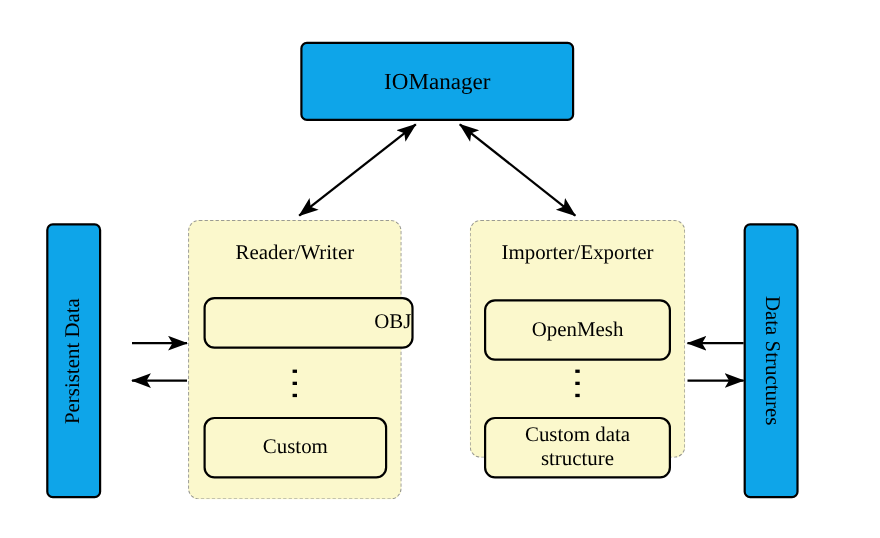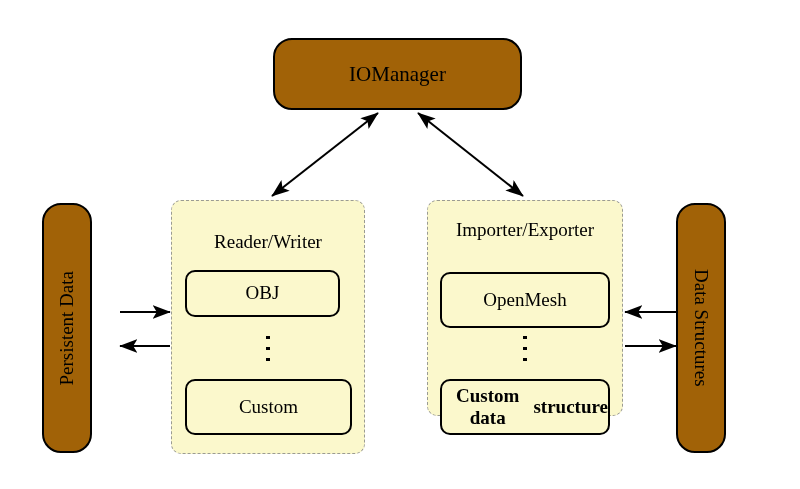--- a/index.html
+++ b/index.html
@@ -19,23 +19,23 @@
     overflow: hidden;
   }
   
   .node {
     position: absolute;
     box-sizing: border-box;
     display: flex;
     align-items: center;
     justify-content: center;
     text-align: center;
-    background: #a16207;
+    background: #0ea5e9;
     border: 2.2px solid #000000;
-    border-radius: 19px;
+    border-radius: 6px;
     line-height: 1.18;
   }
   .node.filled {
     background: #fbf8cc;
   }
   .node.inner {
     border-width: 2.4px;
     border-radius: 10px;
   }
   
@@ -126,24 +126,24 @@
 
   <div class="node fs-side" style="left:42px; top:203px; width:50px; height:250px;">
     <span class="vlabel-ccw">Persistent Data</span>
   </div>
 
   <div class="node fs-side" style="left:676px; top:203px; width:50px; height:250px;">
     <span class="vlabel-cw">Data Structures</span>
   </div>
 
   <div class="group" style="left:171px; top:200px; width:194px; height:254px;">
-    <div class="group-title fs-group" style="top:30px;">Reader/Writer</div>
+    <div class="group-title fs-group" style="top:18px;">Reader/Writer</div>
   </div>
 
-  <div class="node inner filled fs-inner" style="left:185px; top:270px; width:155px; height:47px;">
+  <div class="node inner filled fs-inner" style="left:185px; top:270px; width:191px; height:47px;justify-content:flex-end;">
     <span>OBJ</span>
   </div>
 
   <div class="vdots" style="left:266px; top:336px; width:4px; height:25px;">
     <i></i>
       <i></i>
       <i></i>
   </div>
 
   <div class="node inner filled fs-inner" style="left:185px; top:379px; width:167px; height:56px; flex-direction:column;">
@@ -157,18 +157,18 @@
   <div class="node inner filled fs-inner" style="left:440px; top:272px; width:170px; height:56px;">
     <span>OpenMesh</span>
   </div>
 
   <div class="vdots" style="left:523px; top:336px; width:4px; height:25px;">
     <i></i>
       <i></i>
       <i></i>
   </div>
 
-  <div class="node inner filled fs-inner" style="left:440px; top:379px; width:170px; height:56px; flex-direction:row;font-weight:bold;">
+  <div class="node inner filled fs-inner" style="left:440px; top:379px; width:170px; height:56px; flex-direction:column;">
     <span>Custom data</span>
     <span>structure</span>
   </div>
 
 </div>
 
 </body></html>

